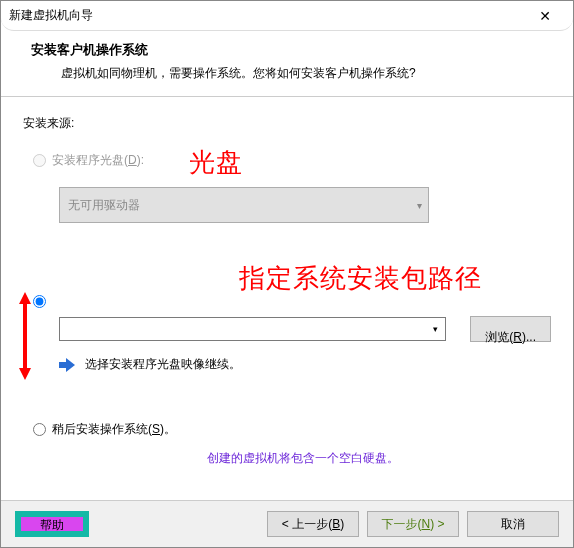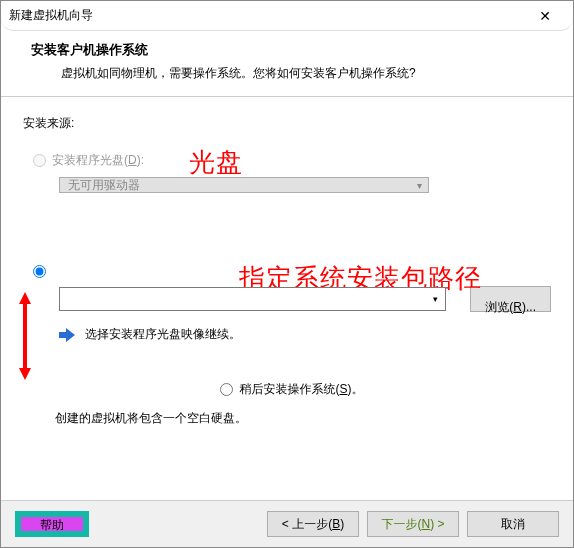--- a/index.html
+++ b/index.html
@@ -59,23 +59,23 @@
       margin-bottom: 8px;
     }
     .option input[type="radio"] {
       width: 13px; height: 13px;
       margin-right: 6px;
     }
     .option.disabled label { color: #999; }
     .underline-hotkey { text-decoration: underline; }
     .dropdown {
       margin-left: 36px;
-      margin-top: 8px;
+      margin-top: 18px;
       width: 370px;
-      height: 16px;
+      height: 36px;
       background: #e1e1e1;
       border: 1px solid #adadad;
       display: flex;
       align-items: center;
       padding: 0 8px;
       color: #888;
       position: relative;
     }
     .dropdown .arrow {
       position: absolute;
@@ -138,25 +138,26 @@
       background: #2a6dd4;
     }
     .arrow-icon::after {
       content: "";
       position: absolute;
       left: 7px; top: 0;
       border-top: 7px solid transparent;
       border-bottom: 7px solid transparent;
       border-left: 9px solid #2a6dd4;
     }
-    .later-option { margin-top: 38px; justify-content: center; }
+    .later-option { margin-top: 48px; }
     .note {
       margin-left: 32px;
       margin-top: 12px;
-      color: #000000;
+      color: #6d28d9;
+      text-align: center;
     }
     .footer {
       border-top: 1px solid #ccc;
       padding: 10px 14px;
       display: flex;
       align-items: center;
       gap: 8px;
       background: #f0f0f0;
     }
     .footer-spacer { flex: 1; }

